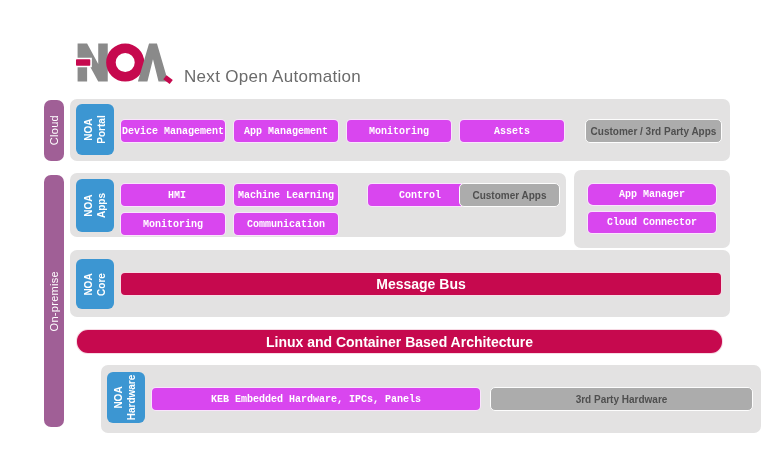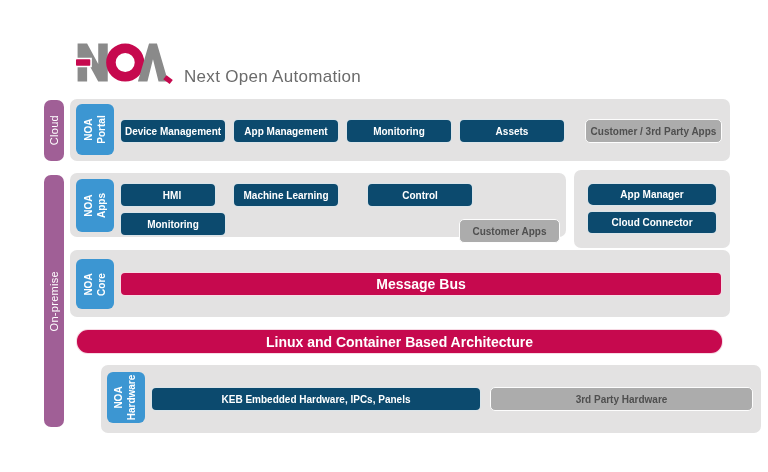--- a/index.html
+++ b/index.html
@@ -25,21 +25,21 @@
   #row-hardware{left:70px;top:365px;width:660px;height:68px;margin-left:31px;}
   
   .bluebox{position:absolute;background:#3c96d2;border-radius:6px;display:flex;
            align-items:center;justify-content:center;}
   .bluebox .vtxt{transform:rotate(-90deg);color:#fff;font-size:10px;font-weight:bold;
            text-align:center;line-height:1.25;white-space:nowrap;}
   
   .chip{position:absolute;height:24px;border-radius:5px;display:flex;align-items:center;
         justify-content:center;font-size:10px;font-weight:bold;white-space:nowrap;
         box-sizing:border-box;border:1px solid rgba(255,255,255,.85);}
-  .chip.red{background:#0c4a6e;color:#fff;}
+  .chip.red{background:#d946ef;color:#fff;font-family:Liberation Mono, monospace;}
   .chip.gray{background:#acacac;color:#4f4f4f;border:1.5px solid #fdfdfd;}
   .bar{position:absolute;height:25px;border-radius:5px;background:#c6094e;color:#fff;
        display:flex;align-items:center;justify-content:center;font-size:14px;
        font-weight:bold;border:1px solid rgba(255,255,255,.85);box-sizing:border-box;}
 </style>
 </head>
 <body>
 
 <div id="page">
 
@@ -74,25 +74,26 @@
     <div class="chip gray" style="left:515px;top:20px;width:137px;">Customer / 3rd Party Apps</div>
   </div>
 
   <div class="tray" id="row-apps">
     <div class="bluebox" style="left:6px;top:6px;width:38px;height:53px;">
       <div class="vtxt">
         <div>NOA</div>
         <div>Apps</div>
       </div>
     </div>
-    <div class="chip red" style="left:50px;top:10px;width:96px;padding-left:8px;">HMI</div>
+    <div class="chip red" style="left:50px;top:10px;width:106px;padding-left:8px;">HMI</div>
     <div class="chip red" style="left:163px;top:10px;width:106px;">Machine Learning</div>
     <div class="chip red" style="left:276px;top:10px;width:106px;margin-left:21px;">Control</div>
-    <div class="chip gray" style="left:389px;top:10px;width:101px;margin-top:36px;">Customer Apps</div>
+    <div class="chip gray" style="left:389px;top:10px;width:101px;">Customer Apps</div>
     <div class="chip red" style="left:50px;top:39px;width:106px;">Monitoring</div>
+    <div class="chip red" style="left:163px;top:39px;width:106px;">Communication</div>
   </div>
   <div class="tray" id="row-apps-side">
     <div class="chip red" style="left:13px;top:13px;width:130px;height:23px;border-radius:6px;">App Manager</div>
     <div class="chip red" style="left:13px;top:41px;width:130px;height:23px;">Cloud Connector</div>
   </div>
 
   <div class="tray" id="row-core">
     <div class="bluebox" style="left:6px;top:9px;width:38px;height:50px;">
       <div class="vtxt">
         <div>NOA</div>

